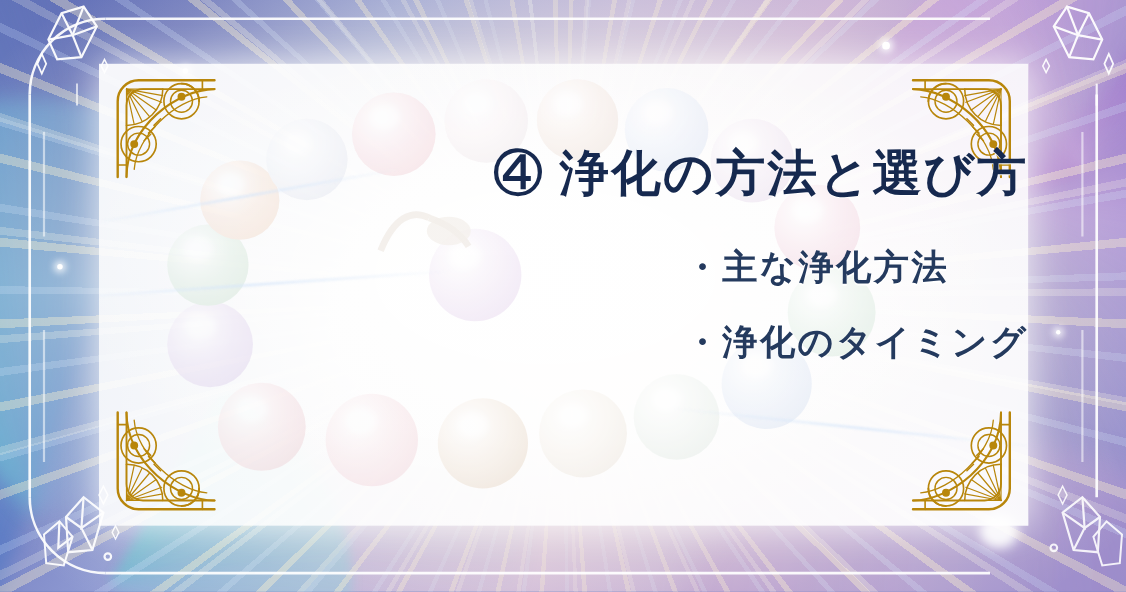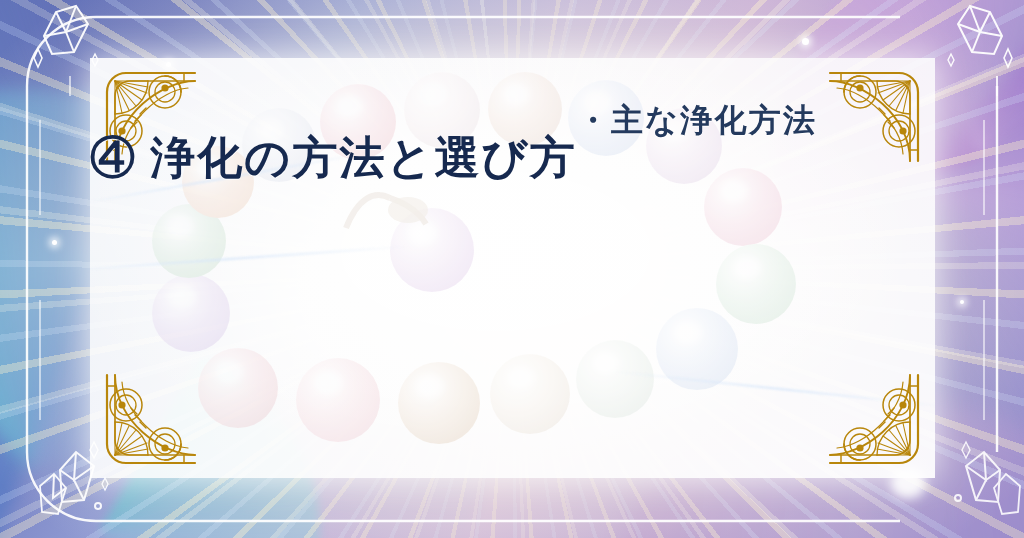--- a/index.html
+++ b/index.html
@@ -97,21 +97,21 @@
 
   
   .orn{position:absolute;width:96px;height:96px;}
   .orn svg{display:block;width:96px;height:96px;}
   .orn-tl{left:12px;top:10px;}
   .orn-tr{right:12px;top:10px;transform:scaleX(-1);}
   .orn-bl{left:12px;bottom:10px;transform:scaleY(-1);}
   .orn-br{right:12px;bottom:10px;transform:scale(-1,-1);}
 
   
-  .content{position:absolute;inset:0;display:flex;flex-direction:row;align-items:flex-start;}
+  .content{position:absolute;inset:0;display:flex;flex-direction:column;align-items:flex-end;}
   .title{
     margin-top:78px;
     font-size:45px;line-height:1;font-weight:700;
     color:#16294f;letter-spacing:.045em;
     text-shadow:0 1px 0 rgba(255,255,255,.9);
     white-space:nowrap;
   }
   .bullets{margin-top:46px;display:flex;flex-direction:column;gap:36px;align-items:flex-start;}
   .bullet{
     font-size:32px;line-height:1;color:#243a5e;letter-spacing:.07em;
@@ -385,17 +385,18 @@
           <path d="M82 5 L82 13" stroke-width="1.5"></path>
           <path d="M5 82 L13 82" stroke-width="1.5"></path>
         </g>
       </svg>
     </div>
 
     <div class="content">
       <div class="title">④ 浄化の方法と選び方</div>
       <div class="bullets">
         <div class="bullet"><span>・</span><span>主な浄化方法</span></div>
+        <div class="bullet"><span>・</span><span>浄化のタイミング</span></div>
       </div>
     </div>
 
   </div>
 </div>
 
 </body></html>

